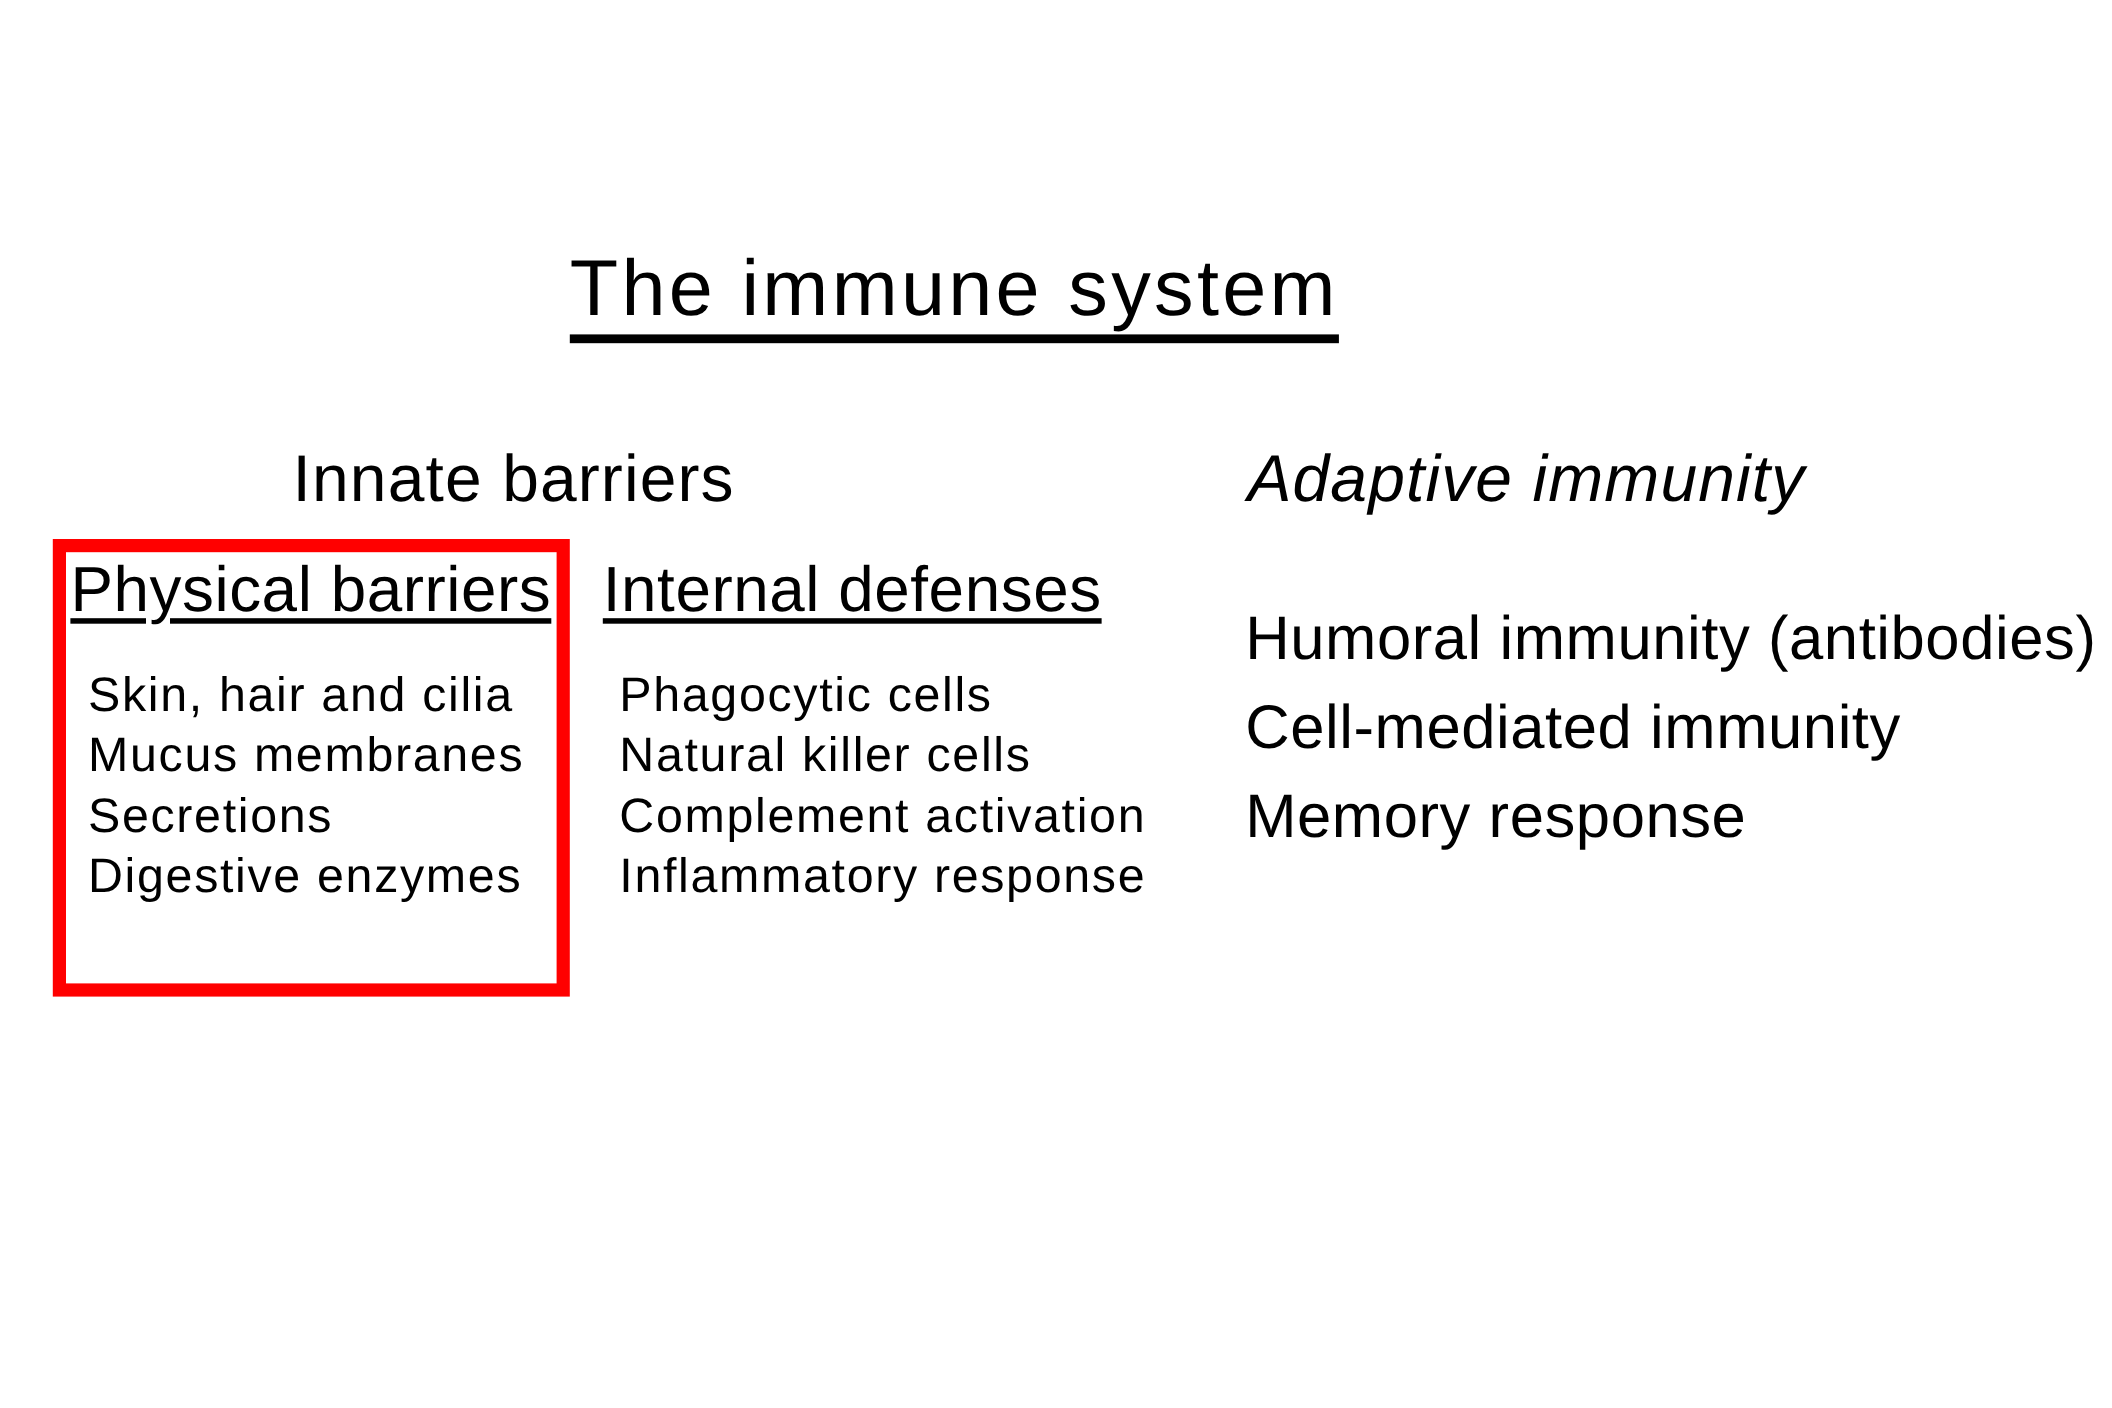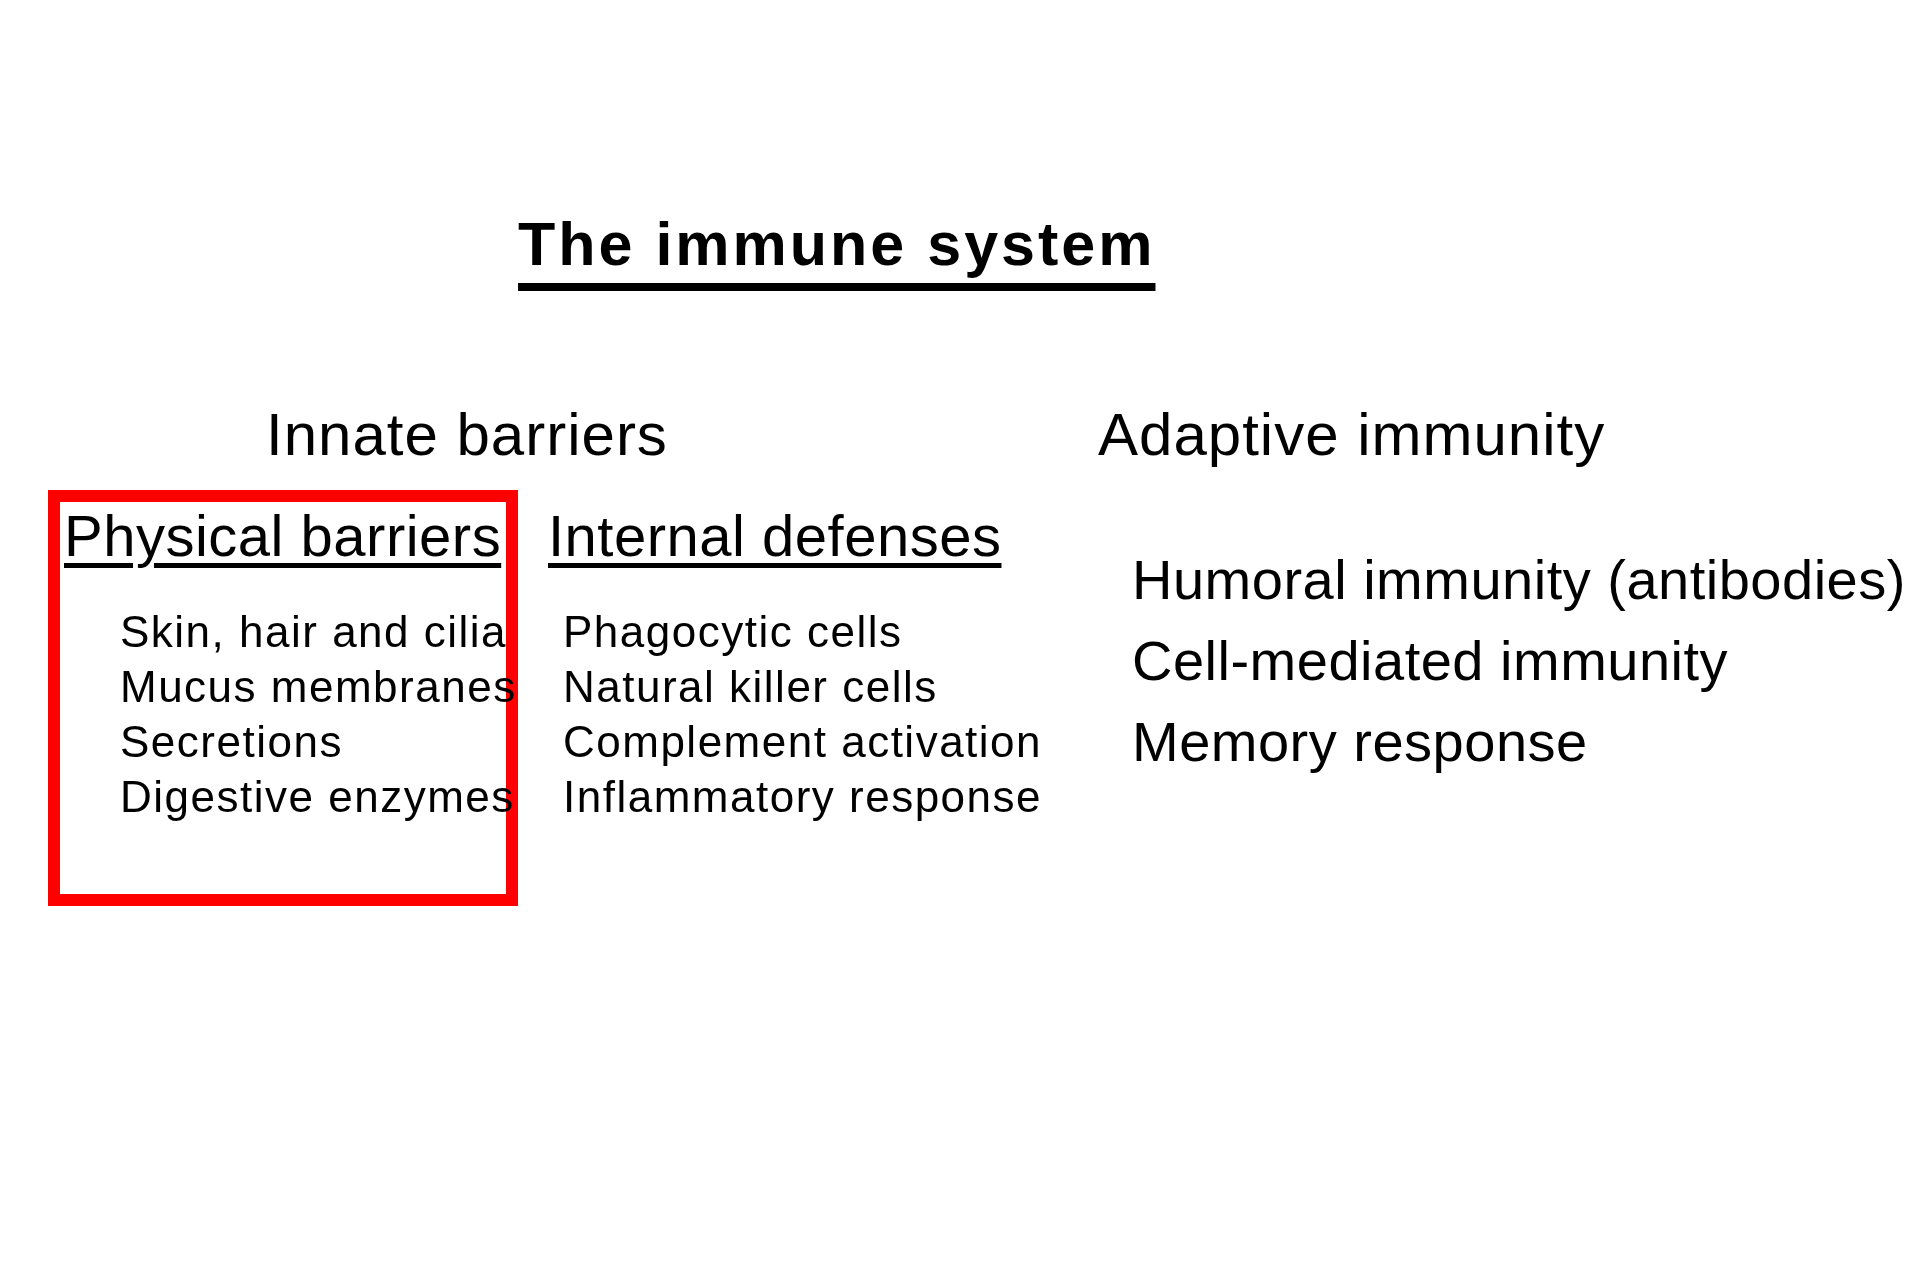--- a/index.html
+++ b/index.html
@@ -13,39 +13,38 @@
     height: 1280px;
     background: #ffffff;
     overflow: hidden;
     font-family: "Liberation Sans", sans-serif;
     color: #000000;
   }
   .abs { position: absolute; }
 
   .title {
     left: 518px;
-    top: 214px;
-    font-size: 61px;
+    top: 226px;
+    font-size: 72px;
     line-height: 1;
     letter-spacing: 3px;
     text-decoration: underline;
     text-decoration-thickness: 8px;
     text-underline-offset: 18px;
     white-space: nowrap;
-    font-weight: bold;
   }
   .section-heading {
     top: 405px;
     font-size: 60px;
     line-height: 1;
     letter-spacing: 1px;
     white-space: nowrap;
   }
   #innate-heading { left: 266px; }
-  #adaptive-heading { left: 1098px; }
+  #adaptive-heading { left: 1134px; font-style: italic; }
 
   .group-heading {
     top: 507px;
     font-size: 58px;
     line-height: 1;
     letter-spacing: 0.5px;
     text-decoration: underline;
     text-decoration-thickness: 5px;
     text-underline-offset: 7px;
     white-space: nowrap;
@@ -53,21 +52,21 @@
   #physical-heading { left: 64px; }
   #internal-heading { left: 548px; }
 
   .item-list {
     top: 604px;
     font-size: 44px;
     line-height: 55px;
     letter-spacing: 1.5px;
     white-space: nowrap;
   }
-  #physical-list { left: 80px; margin-left: 40px; }
+  #physical-list { left: 80px; }
   #internal-list { left: 563px; }
 
   .adaptive-list {
     left: 1132px;
     top: 539px;
     font-size: 56px;
     line-height: 81px;
     letter-spacing: 0.5px;
     white-space: nowrap;
   }

